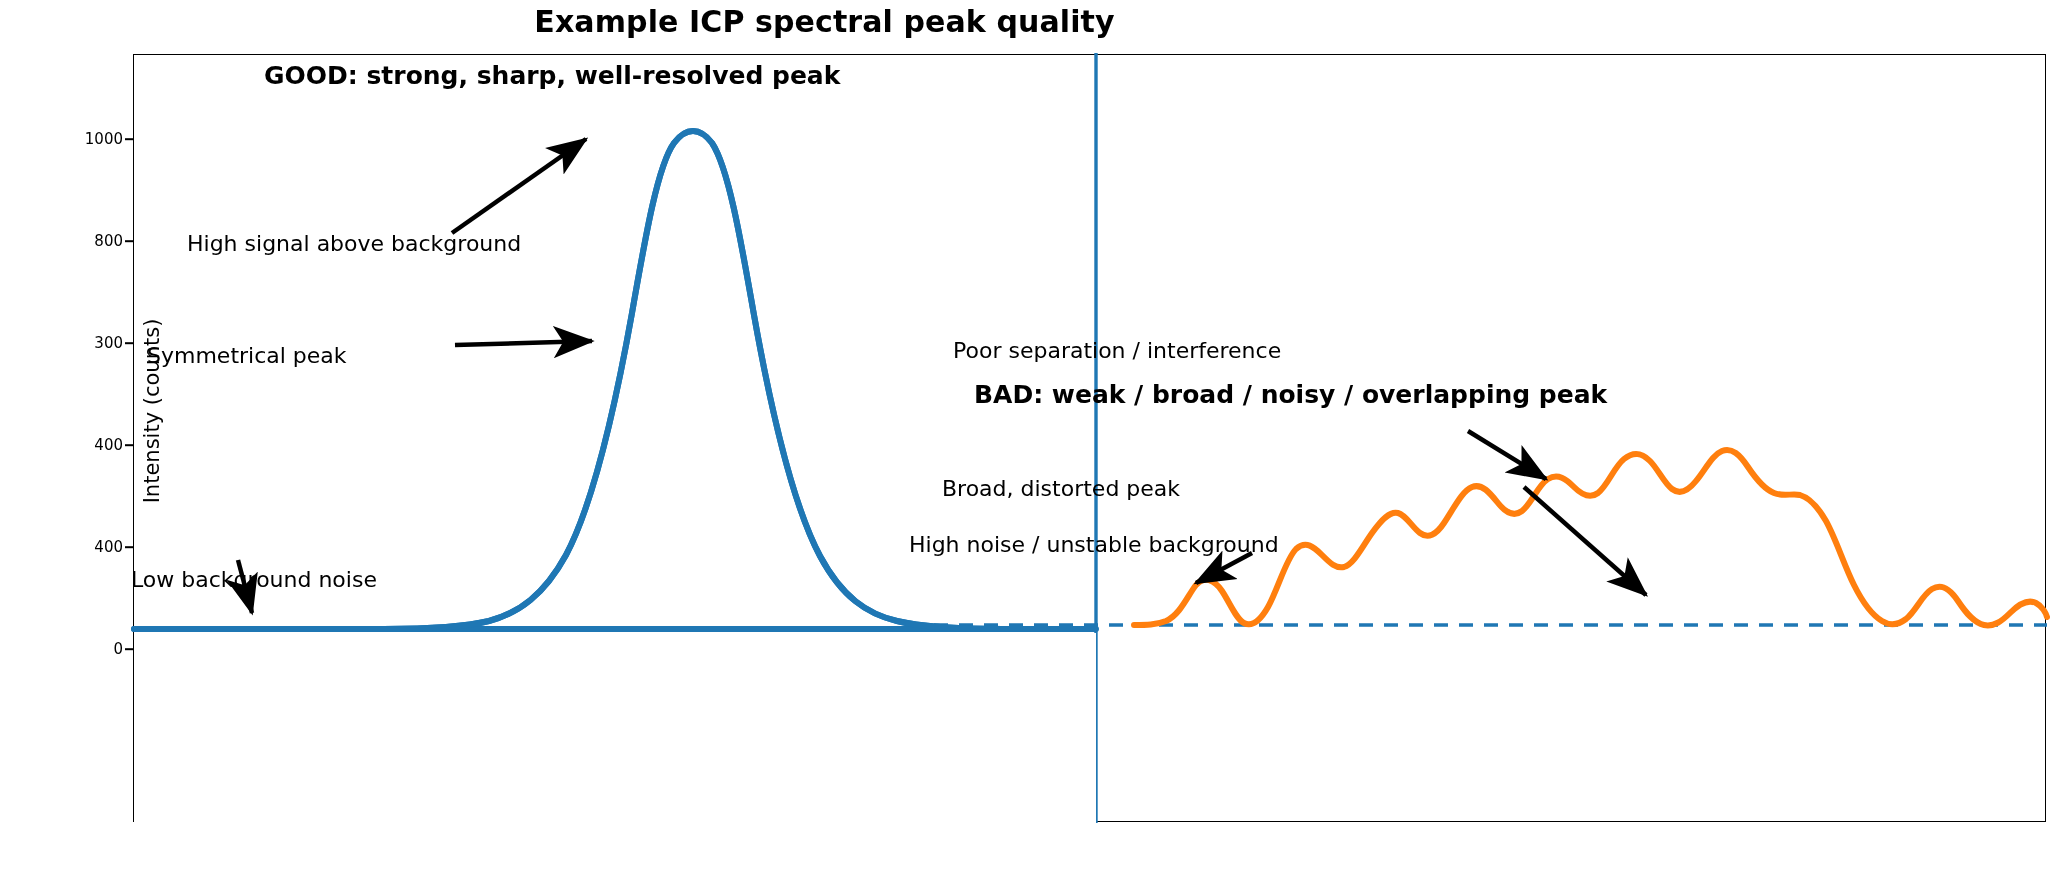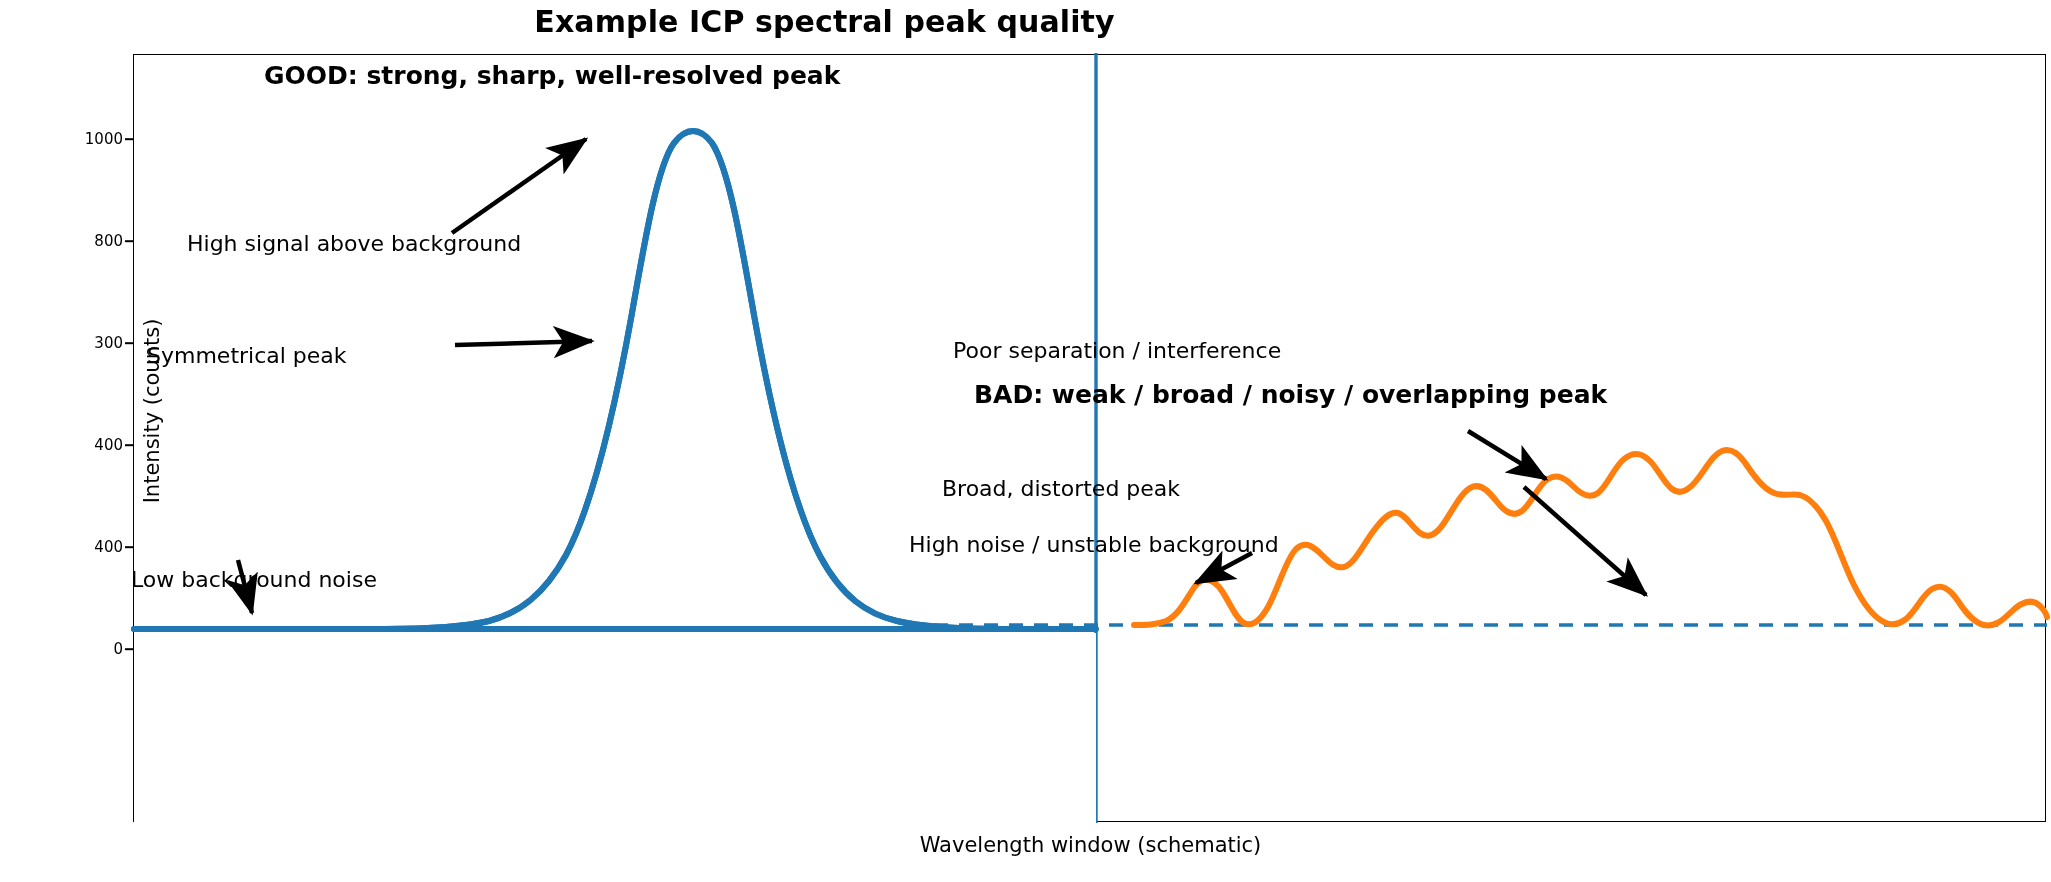--- a/index.html
+++ b/index.html
@@ -56,21 +56,20 @@
     <div class="ytick" style="top:390px;text-align:center;">400</div>
     <div class="ytickmark" style="top:390px;"></div>
 
     <div class="ytick" style="top:492px;">400</div>
     <div class="ytickmark" style="top:492px;"></div>
 
     <div class="ytick" style="top:594px;">0</div>
     <div class="ytickmark" style="top:594px;"></div>
 
     <div class="ylabel">Intensity (counts)</div>
-    <div class="xlabel">Wavelength window (schematic)</div>
 
     <svg class="plot" viewBox="0 0 1913 768" preserveAspectRatio="none">
       <defs>
         <marker id="ah" markerWidth="11" markerHeight="11" refX="8.6" refY="4" orient="auto" markerUnits="strokeWidth">
           <path d="M0,0.4 L9.2,4 L0,7.6 L2.2,4 Z" fill="#000"></path>
         </marker>
       </defs>
 
       <line x1="230" y1="574" x2="830" y2="574" stroke="#1f77b4" stroke-width="3.4" stroke-dasharray="14 11"></line>
 

